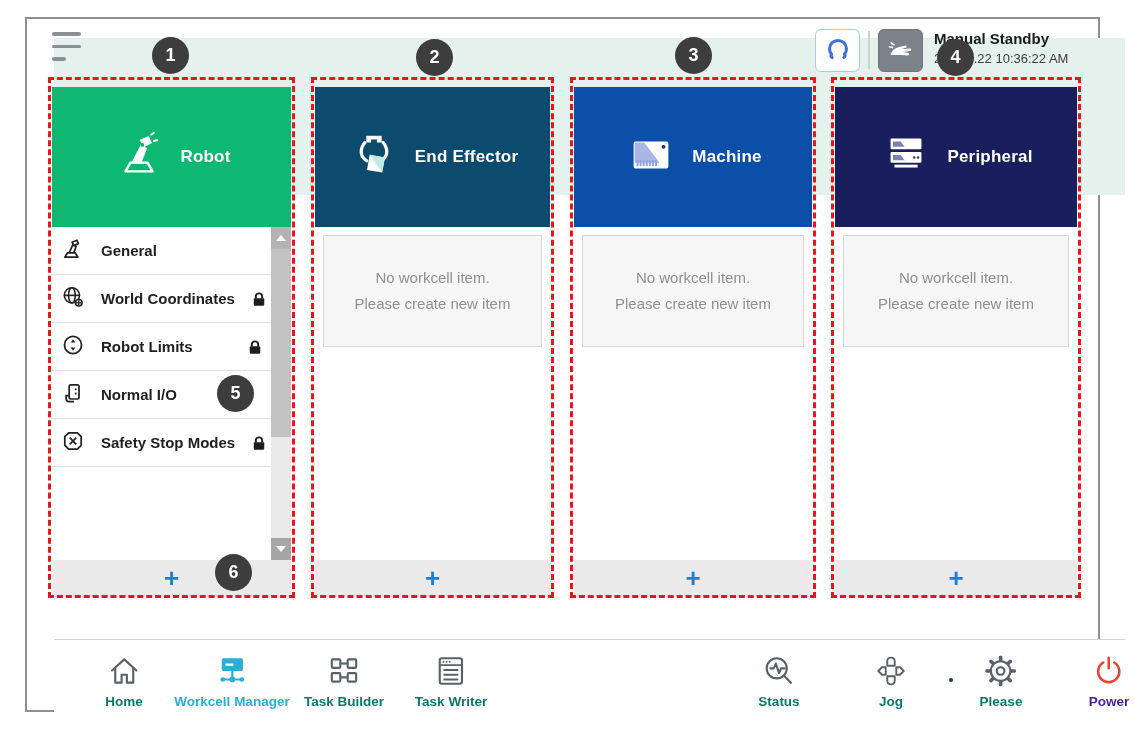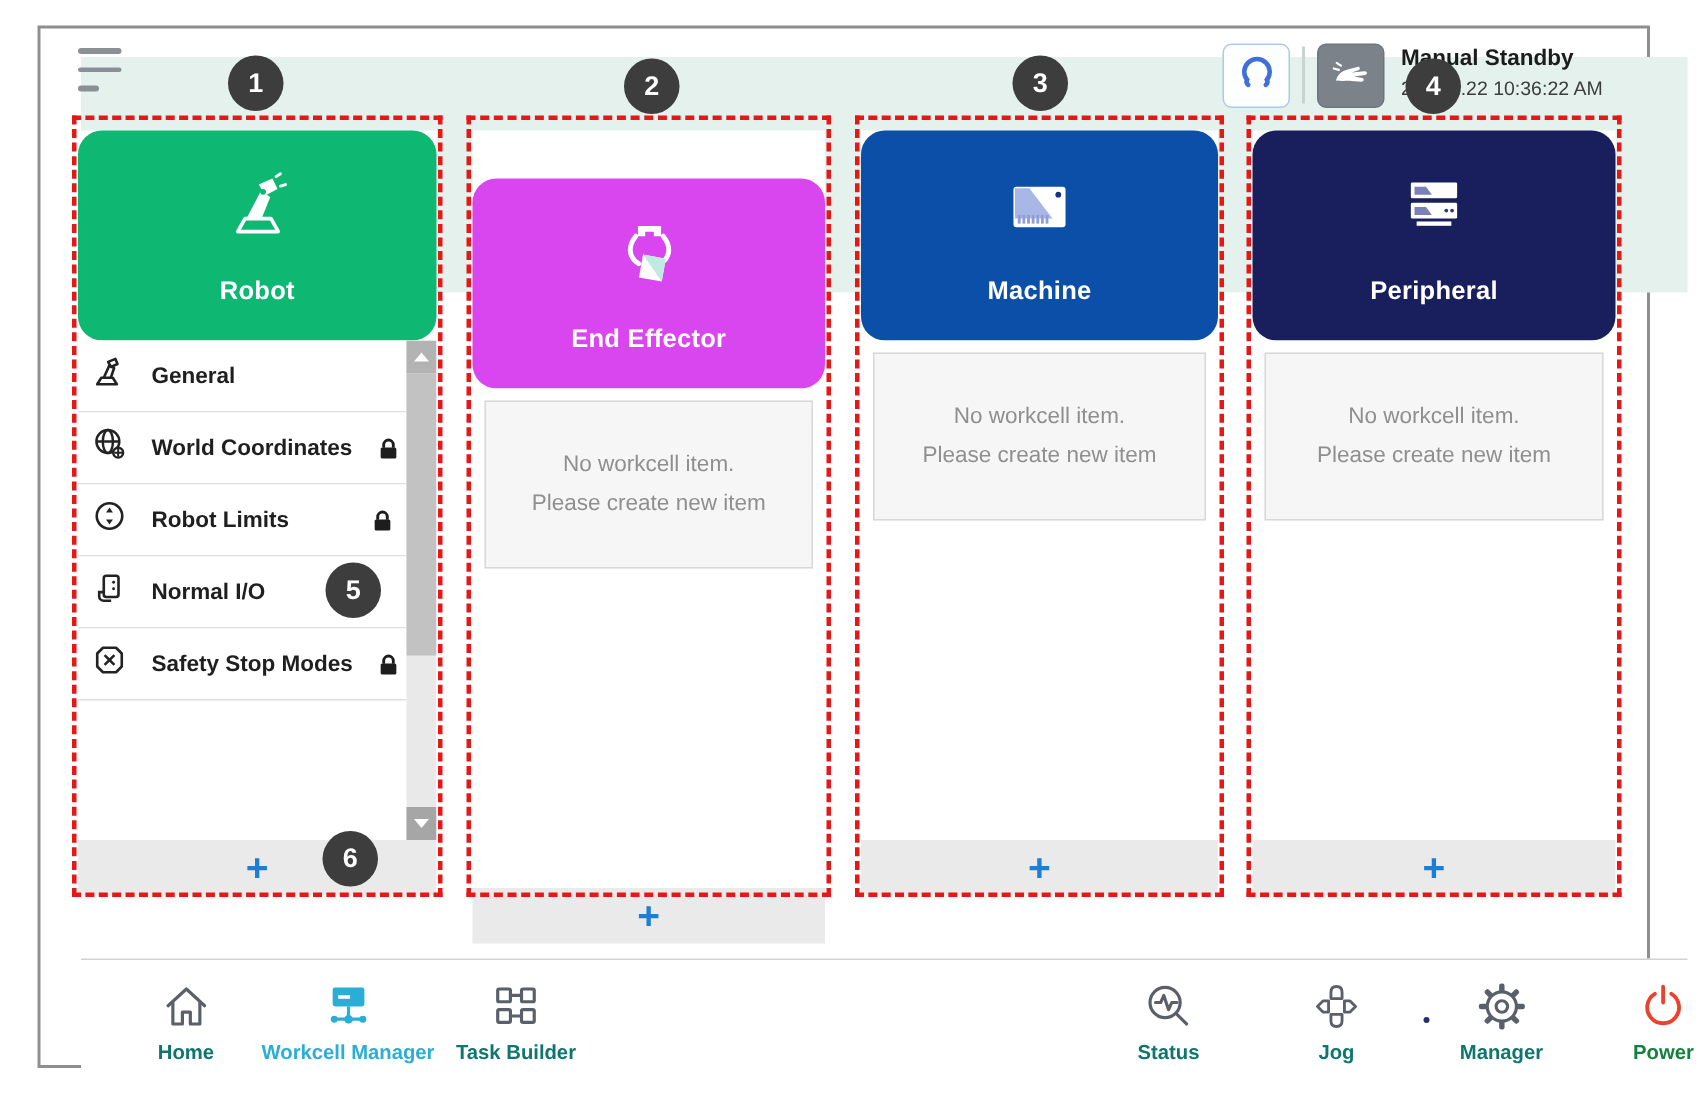--- a/index.html
+++ b/index.html
@@ -32,24 +32,24 @@
   .statusbox { position:absolute; left:934px; top:30px; width:160px; }
   .statusbox .t1 { font-size:15px; font-weight:bold; color:#1c1c1c; line-height:18px; }
   .statusbox .t2 { font-size:13px; color:#3d3d3d; margin-top:3px; white-space:nowrap; }
 
   
   .card { position:absolute; top:87px; background:#fff; }
   .card.c0 { left:52px;  width:239px; }
   .card.c1 { left:315px; width:235px; }
   .card.c2 { left:574px; width:238px; }
   .card.c3 { left:835px; width:242px; }
-  .hdr { height:140px; display:flex; flex-direction:column; align-items:center;
-    justify-content:center; gap:14px; cursor:pointer;border-radius:16px; }
+  .hdr { height:140px; display:flex; flex-direction:row; align-items:center;
+    justify-content:center; gap:14px; cursor:pointer; }
   .c0 .hdr { background:#0eb873; }
-  .c1 .hdr { background:#d946ef;margin-top:32px; }
+  .c1 .hdr { background:#0c4a6e; }
   .c2 .hdr { background:#0b4fa8;align-items:center; }
   .c3 .hdr { background:#191e5c; }
   .hdr .hlabel { color:#fff; font-size:17px; font-weight:bold; letter-spacing:.2px; }
 
   .cbody { position:relative; height:333px; background:#fff; overflow:hidden; }
   .emptybox { position:absolute; left:8px; right:8px; top:8px; height:112px;
     background:#f6f6f6; border:1px solid #d8d8d8; display:flex; flex-direction:column;
     align-items:center; justify-content:center; }
   .emptybox div { color:#8f8f8f; font-size:15px; line-height:26px; }
 
@@ -87,21 +87,21 @@
   .b1{ left:152px; top:37px; } .b2{ left:416px; top:39px; } .b3{ left:675px; top:37px; }
   .b4{ left:937px; top:39px; } .b5{ left:217px; top:375px; } .b6{ left:215px; top:554px; }
 
   
   .nav { position:absolute; left:27px; top:620px; width:1071px; height:90px;
     background:#fff; border-top:1px solid #d2d2d2; }
   .nav-item { position:absolute; top:11px; transform:translateX(-50%); text-align:center; cursor:pointer; }
   .nav-item .nicon { height:40px; display:flex; align-items:center; justify-content:center; }
   .nav-item .nlabel { margin-top:3px; font-size:13.5px; font-weight:bold; color:#0f766e; white-space:nowrap; }
   .nav-item.active .nlabel { color:#2aaed5; }
-  .nav-item.power .nlabel { color:#15803d; }
+  .nav-item.power .nlabel { color:#4c1d95; }
   .navdot { position:absolute; left:895px; top:38px; width:4px; height:4px; border-radius:50%; background:#27306e; }
 </style>
 </head>
 <body>
 
 <div id="screen">
   <div class="frame">
     <div class="topband"></div>
 
     <div class="nav">
@@ -137,20 +137,35 @@
             <rect x="20.5" y="6" width="8" height="8" rx="1"></rect>
             <line x1="13.5" y1="10" x2="20.5" y2="10"></line>
             <rect x="5.5" y="19" width="8" height="8" rx="1"></rect>
             <rect x="20.5" y="19" width="8" height="8" rx="1"></rect>
             <line x1="13.5" y1="23" x2="20.5" y2="23"></line>
           </svg>
         </div>
         <div class="nlabel">Task Builder</div>
       </div>
 
+      <div class="nav-item" style="left:397px">
+        <div class="nicon">
+          <svg width="36" height="36" viewBox="0 0 34 34" fill="none" stroke="#596069" stroke-width="2">
+            <rect x="6.5" y="5" width="21" height="24" rx="2"></rect>
+            <line x1="6.5" y1="11.5" x2="27.5" y2="11.5" stroke-width="1.6"></line>
+            <circle cx="10" cy="8.3" r="0.9" fill="#596069" stroke="none"></circle>
+            <circle cx="13" cy="8.3" r="0.9" fill="#596069" stroke="none"></circle>
+            <circle cx="16" cy="8.3" r="0.9" fill="#596069" stroke="none"></circle>
+            <line x1="10" y1="16" x2="24" y2="16"></line>
+            <line x1="10" y1="20.5" x2="24" y2="20.5"></line>
+            <line x1="10" y1="25" x2="24" y2="25"></line>
+          </svg>
+        </div>
+        <div class="nlabel">Task Writer</div>
+      </div>
 
       <div class="nav-item" style="left:725px">
         <div class="nicon">
           <svg width="36" height="36" viewBox="0 0 34 34" fill="none" stroke="#596069" stroke-width="2" stroke-linecap="round" stroke-linejoin="round">
             <circle cx="14.5" cy="14.5" r="9.5"></circle>
             <path d="M8.5 14.5 h3.2 l2-4.5 3 9 2-4.5 h3.3"></path>
             <line x1="21.7" y1="21.7" x2="28" y2="28"></line>
           </svg>
         </div>
         <div class="nlabel">Status</div>
@@ -178,21 +193,21 @@
               <rect x="15.3" y="25.5" width="3.4" height="6" rx="1.4" transform="rotate(45 17 17)"></rect>
               <rect x="15.3" y="2.5" width="3.4" height="6" rx="1.4" transform="rotate(90 17 17)"></rect>
               <rect x="15.3" y="25.5" width="3.4" height="6" rx="1.4" transform="rotate(90 17 17)"></rect>
               <rect x="15.3" y="2.5" width="3.4" height="6" rx="1.4" transform="rotate(135 17 17)"></rect>
               <rect x="15.3" y="25.5" width="3.4" height="6" rx="1.4" transform="rotate(135 17 17)"></rect>
             </g>
             <circle cx="17" cy="17" r="9.2" fill="#fff" stroke="#596069" stroke-width="2"></circle>
             <circle cx="17" cy="17" r="3.6" fill="#fff" stroke="#596069" stroke-width="2"></circle>
           </svg>
         </div>
-        <div class="nlabel">Manager</div>
+        <div class="nlabel">Please</div>
       </div>
 
       <div class="nav-item power" style="left:1055px">
         <div class="nicon">
           <svg width="36" height="36" viewBox="0 0 34 34" fill="none" stroke="#e8432f" stroke-width="2.4" stroke-linecap="round">
             <path d="M11.8 9 a10 10 0 1 0 10.4 0"></path>
             <line x1="17" y1="4.5" x2="17" y2="14.5"></line>
           </svg>
         </div>
         <div class="nlabel">Power</div>

